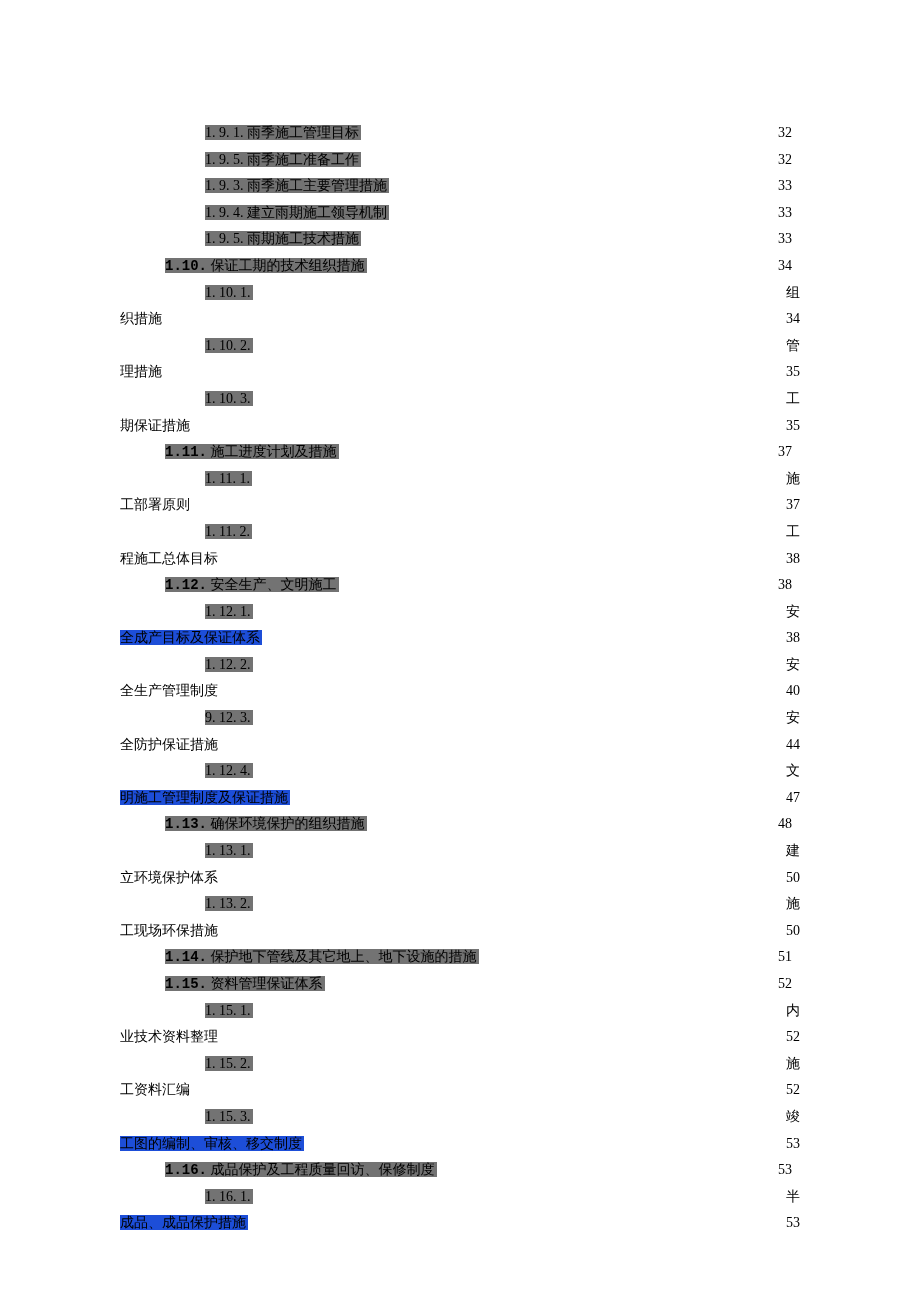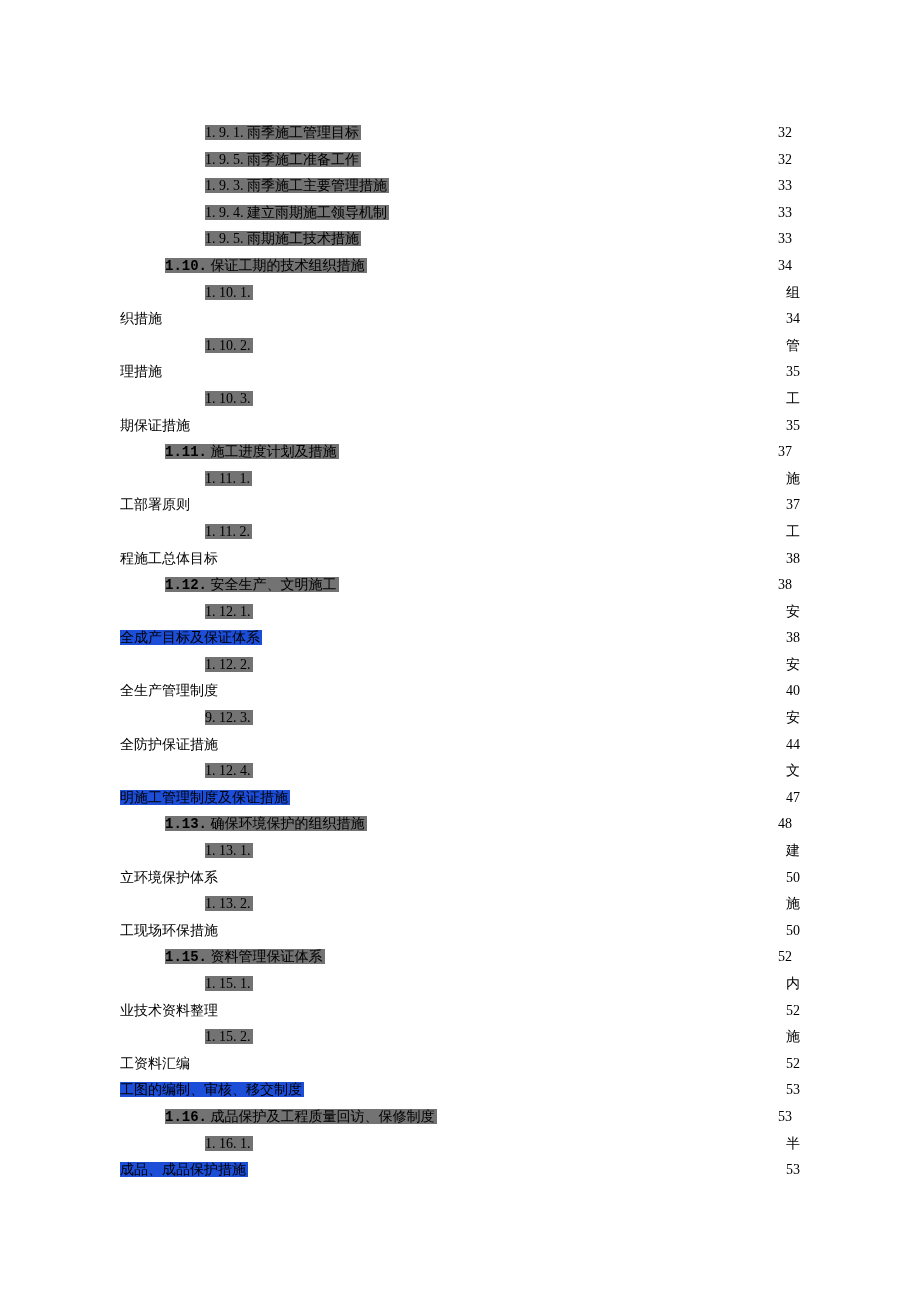--- a/index.html
+++ b/index.html
@@ -180,38 +180,40 @@
       </div>
     </div>
     <div class="wrap-row">
       <div class="wrap-top l3"><span class="dots"></span><span class="label">1. 13. 2.</span><span class="tail">施</span></div>
       <div class="wrap-bottom">
         <span class="cont">工现场环保措施</span>
         <span class="gap"></span>
         <span class="pg">50</span>
       </div>
     </div>
+    <div class="toc-row l2"><span class="dots"></span><span class="label"><span class="bold">1.14.</span>   <span>保护地下管线及其它地上、地下设施的措施</span></span><span class="page-num">51</span></div>
     <div class="toc-row l2"><span class="dots"></span><span class="label"><span class="bold">1.15.</span>   <span>资料管理保证体系</span></span><span class="page-num">52</span></div>
     <div class="wrap-row">
       <div class="wrap-top l3"><span class="dots"></span><span class="label">1. 15. 1.</span><span class="tail">内</span></div>
       <div class="wrap-bottom">
         <span class="cont">业技术资料整理</span>
         <span class="gap"></span>
         <span class="pg">52</span>
       </div>
     </div>
     <div class="wrap-row">
       <div class="wrap-top l3"><span class="dots"></span><span class="label">1. 15. 2.</span><span class="tail">施</span></div>
       <div class="wrap-bottom">
         <span class="cont">工资料汇编</span>
         <span class="gap"></span>
         <span class="pg">52</span>
       </div>
     </div>
     <div class="wrap-row">
+      <div class="wrap-top l3"><span class="dots"></span><span class="label">1. 15. 3.</span><span class="tail">竣</span></div>
       <div class="wrap-bottom-dotted"><span class="dots"></span><span class="cont">工图的编制、审核、移交制度</span><span class="pg">53</span></div>
     </div>
     <div class="toc-row l2"><span class="dots"></span><span class="label"><span class="bold">1.16.</span>   <span>成品保护及工程质量回访、保修制度</span></span><span class="page-num">53</span></div>
     <div class="wrap-row">
       <div class="wrap-top l3"><span class="dots"></span><span class="label">1. 16. 1.</span><span class="tail">半</span></div>
       <div class="wrap-bottom-dotted"><span class="dots"></span><span class="cont">成品、成品保护措施</span><span class="pg">53</span></div>
     </div>
   </div>
 
 </body></html>

